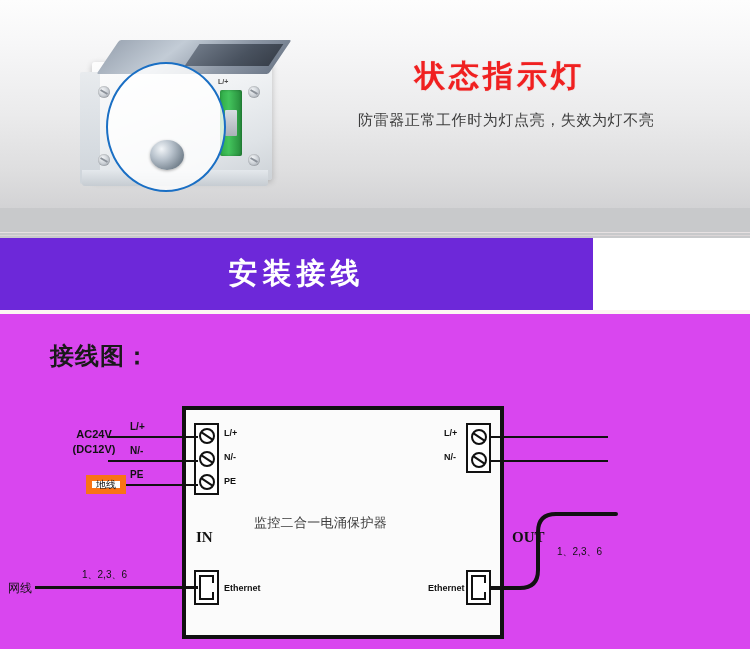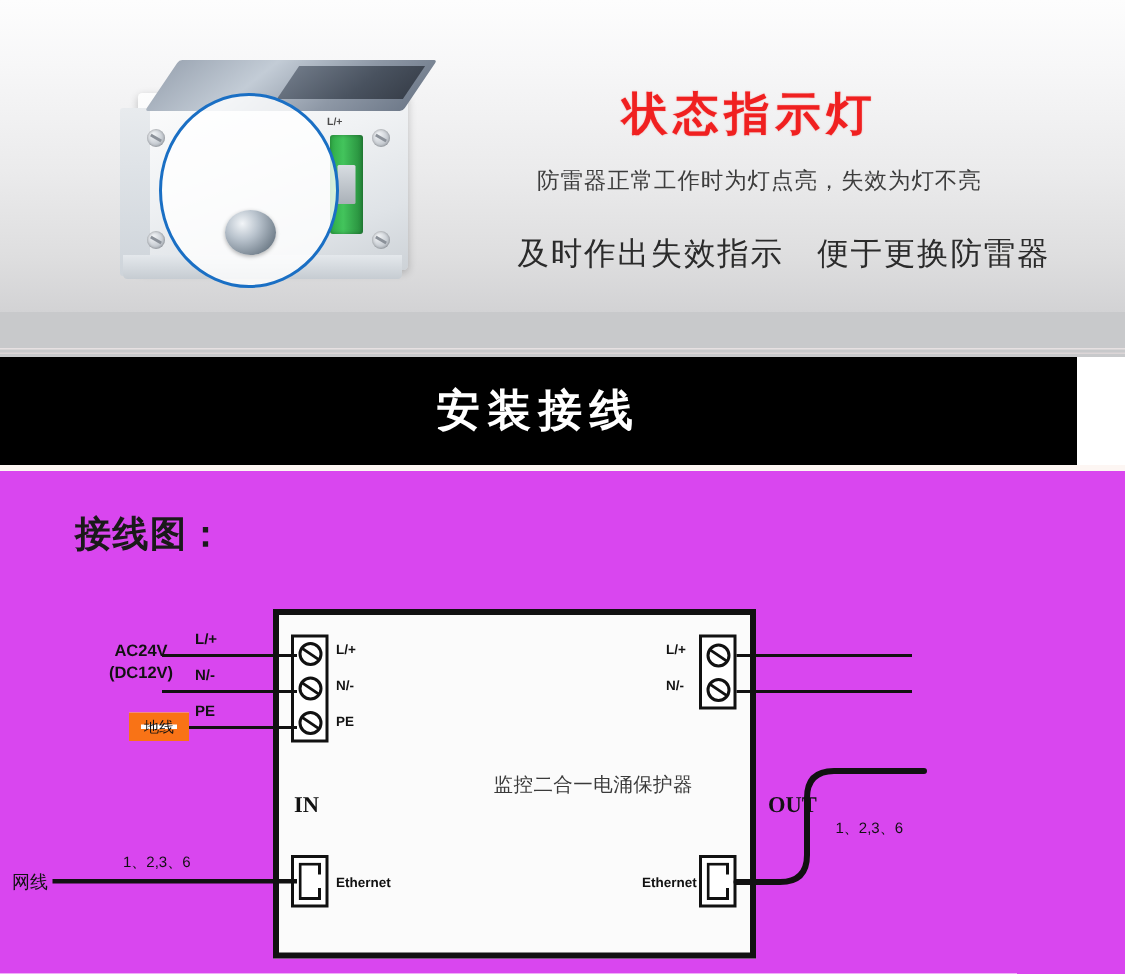--- a/index.html
+++ b/index.html
@@ -112,22 +112,22 @@
   }
 
   
   .grey-bar {
     position: absolute; left: 0; top: 208px; width: 750px; height: 30px;
     background: #c8c9cb;
   }
   .hair1 { position: absolute; left: 0; top: 232px; width: 750px; height: 1px; background: #e7e1e2; }
   .hair2 { position: absolute; left: 0; top: 235px; width: 750px; height: 1px; background: #dcd6d7; }
   .banner {
-    position: absolute; left: 0; top: 238px; width: 718px; height: 72px;
-    background: #000000;
+    position: absolute; left: 0; top: 238px; width: 593px; height: 72px;
+    background: #6d28d9;
     display: flex; align-items: center; justify-content: center;
   }
   .banner-text {
     color: #ffffff; font-size: 29px; font-weight: bold; letter-spacing: 5px;
     font-family: "DejaVu Sans", sans-serif;
   }
   .banner-under {
     position: absolute; left: 0; top: 310px; width: 750px; height: 4px;
     background: #fdf6f3;
   }
@@ -150,21 +150,21 @@
   .dev-box {
     left: 182px; top: 92px; width: 322px; height: 233px;
     border: 4px solid #111; background: #fbfbfb;
   }
   .dev-model {
     left: 262px; top: 176px; width: 170px; text-align: center;
     font-size: 17px; color: #1a1a1a; letter-spacing: .2px;
     font-family: "Liberation Serif", serif;
   }
   .dev-sub {
-    left: 266px; top: 200px; width: 196px; text-align: right;
+    left: 254px; top: 200px; width: 196px; text-align: left;
     font-size: 13px; color: #3a3a3a; letter-spacing: .3px;
     font-family: Liberation Mono, monospace;
   }
   .dev-in {
     left: 196px; top: 215px; font-size: 15px; font-weight: bold; color: #111;
     font-family: "Liberation Serif", serif;
   }
   .dev-out {
     left: 468px; top: 215px; font-size: 15px; font-weight: bold; color: #111;
     font-family: "Liberation Serif", serif;
@@ -207,21 +207,21 @@
   .wl-n  { left: 130px; top: 131px; }
   .wl-pe { left: 130px; top: 155px; }
 
   .src-label {
     left: 62px; top: 113px; width: 64px; text-align: center;
     font-size: 11px; font-weight: bold; color: #111; line-height: 15px;
     font-family: "Liberation Sans", sans-serif;
   }
   .gnd-box {
     left: 86px; top: 161px; width: 40px; height: 19px;
-    border: 8px solid #f97316; background: #fff;
+    border: 6px solid #f97316; background: #fff;
     display: flex; align-items: center; justify-content: center;
     font-size: 10px; color: #111; font-family: "DejaVu Sans", sans-serif;
   }
 
   
   .rj45 {
     border: 2px solid #111; background: #fff;
     width: 25px; height: 35px; position: absolute;
   }
   .rj45 .inner {
@@ -285,21 +285,20 @@
       <div class="ph ph-screw ph-s1"></div>
       <div class="ph ph-screw ph-s2"></div>
       <div class="ph ph-screw ph-s3"></div>
       <div class="ph ph-screw ph-s4"></div>
       <div class="ph ph-circle"></div>
       <div class="ph ph-led"></div>
     </div>
 
     <div class="hero-title">状态指示灯</div>
     <div class="hero-line1">防雷器正常工作时为灯点亮，失效为灯不亮</div>
-    <div class="hero-line2">及时作出失效指示　便于更换防雷器</div>
   </div>
 
   <div class="grey-bar"></div>
   <div class="hair1"></div>
   <div class="hair2"></div>
 
   <div class="banner">
     <span class="banner-text">安装接线</span>
   </div>
   <div class="banner-under"></div>

